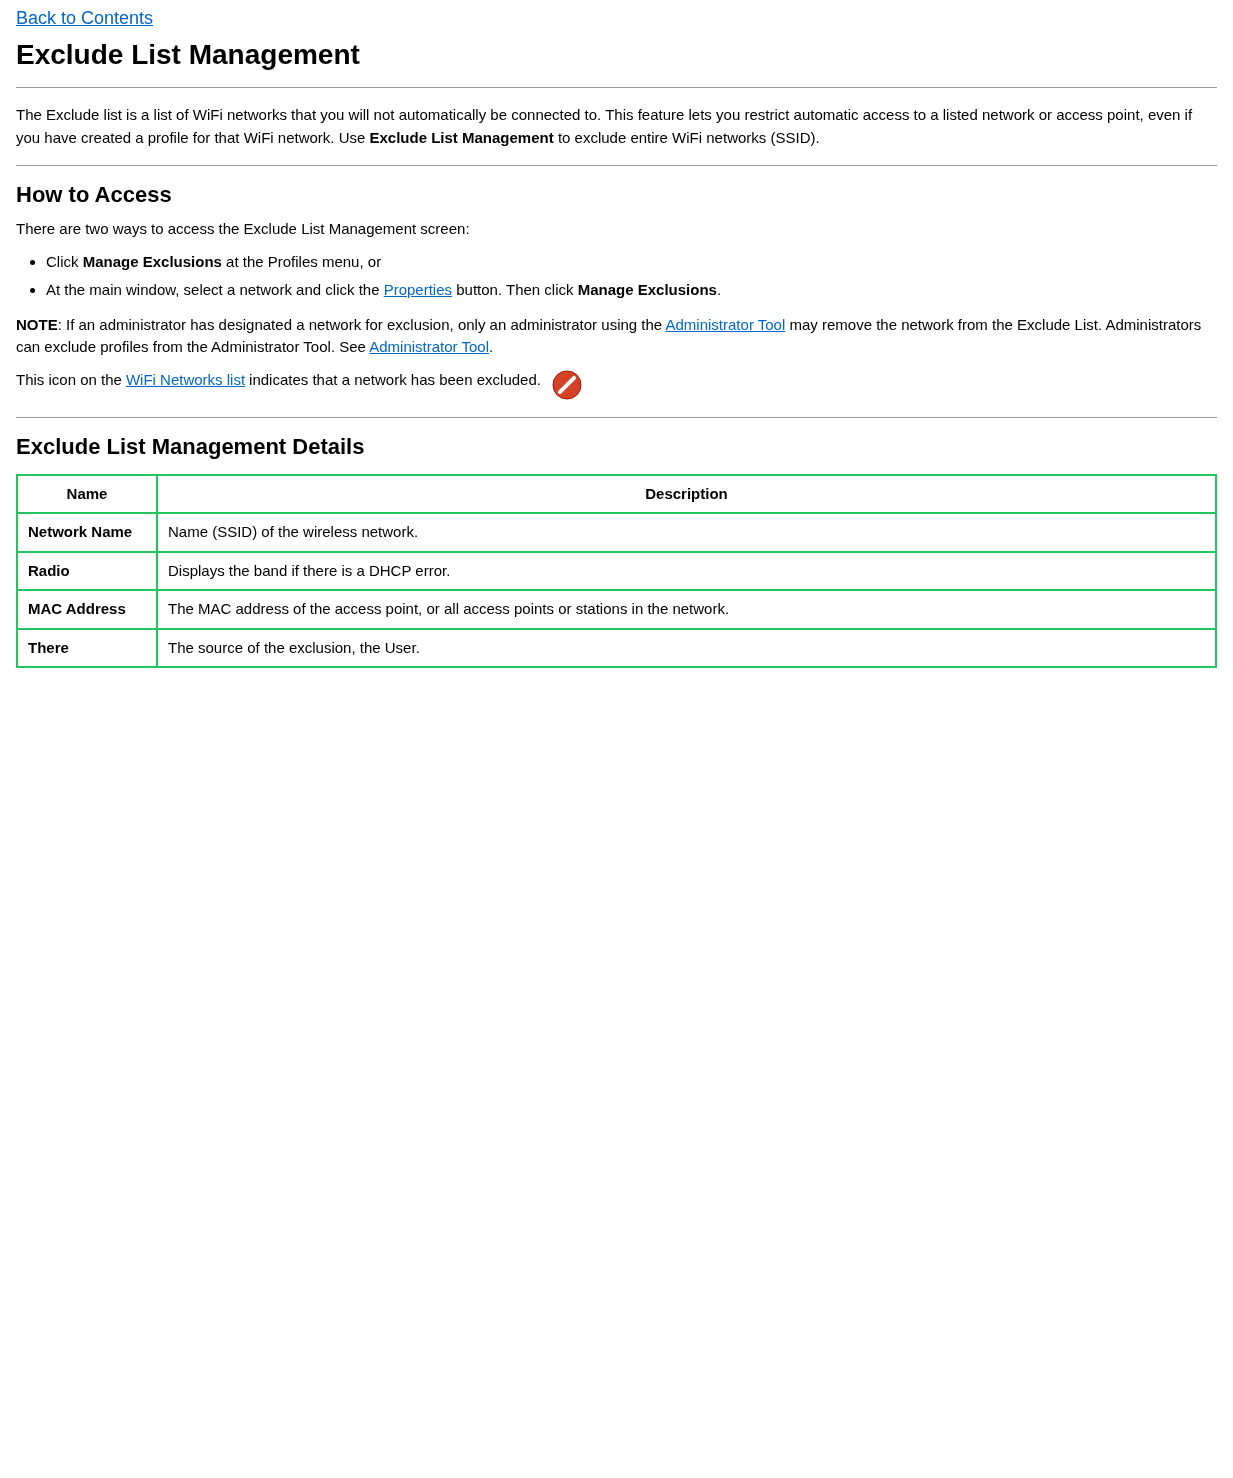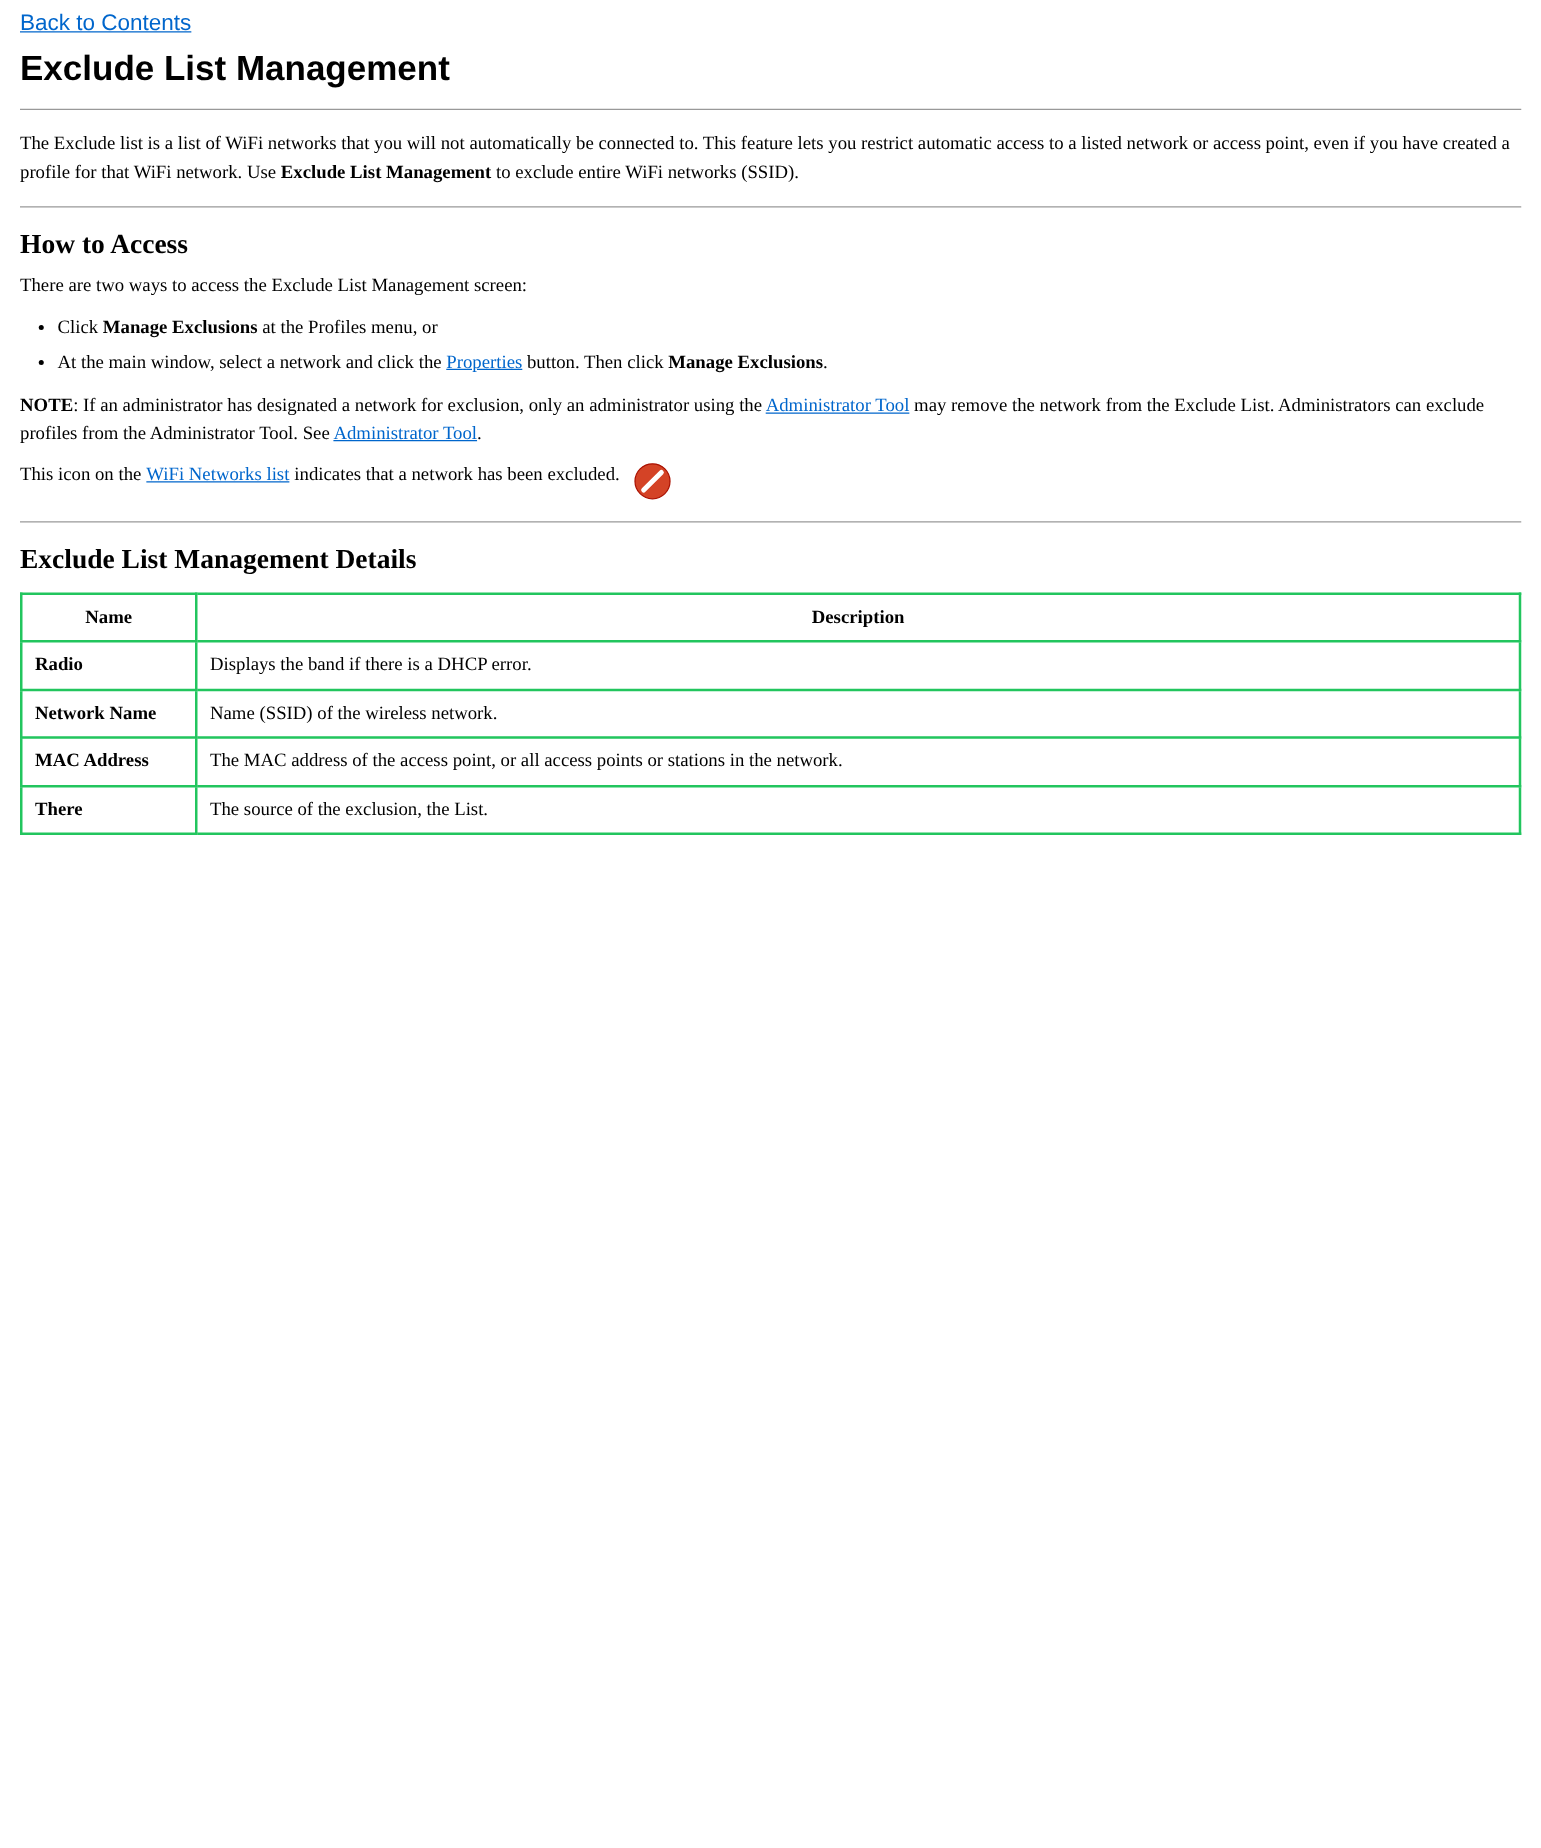--- a/index.html
+++ b/index.html
@@ -42,21 +42,20 @@
     }
 
     hr {
       border: none;
       border-top: 1px solid #999;
       margin: 16px 0;
     }
 
     .section {
       margin-bottom: 10px;
-      font-family: Liberation Serif, serif;
     }
 
     p {
       margin-bottom: 10px;
       line-height: 1.5;
     }
 
     ul {
       margin-left: 30px;
       margin-bottom: 12px;
@@ -171,32 +170,32 @@
 
   <table>
     <thead>
       <tr>
         <th>Name</th>
         <th>Description</th>
       </tr>
     </thead>
     <tbody>
       <tr>
+        <td>Network Name</td>
+        <td>Name (SSID) of the wireless network.</td>
+      </tr>
+      <tr>
         <td>Radio</td>
         <td>Displays the band if there is a DHCP error.</td>
       </tr>
       <tr>
-        <td>Network Name</td>
-        <td>Name (SSID) of the wireless network.</td>
-      </tr>
-      <tr>
         <td>MAC Address</td>
         <td>The MAC address of the access point, or all access points or stations in the network.</td>
       </tr>
       <tr>
         <td>There</td>
-        <td>The source of the exclusion, the List.</td>
+        <td>The source of the exclusion, the User.</td>
       </tr>
     </tbody>
   </table>
 </div>
 
 <div class="bottom-spacer"></div>
 
 </body></html>

